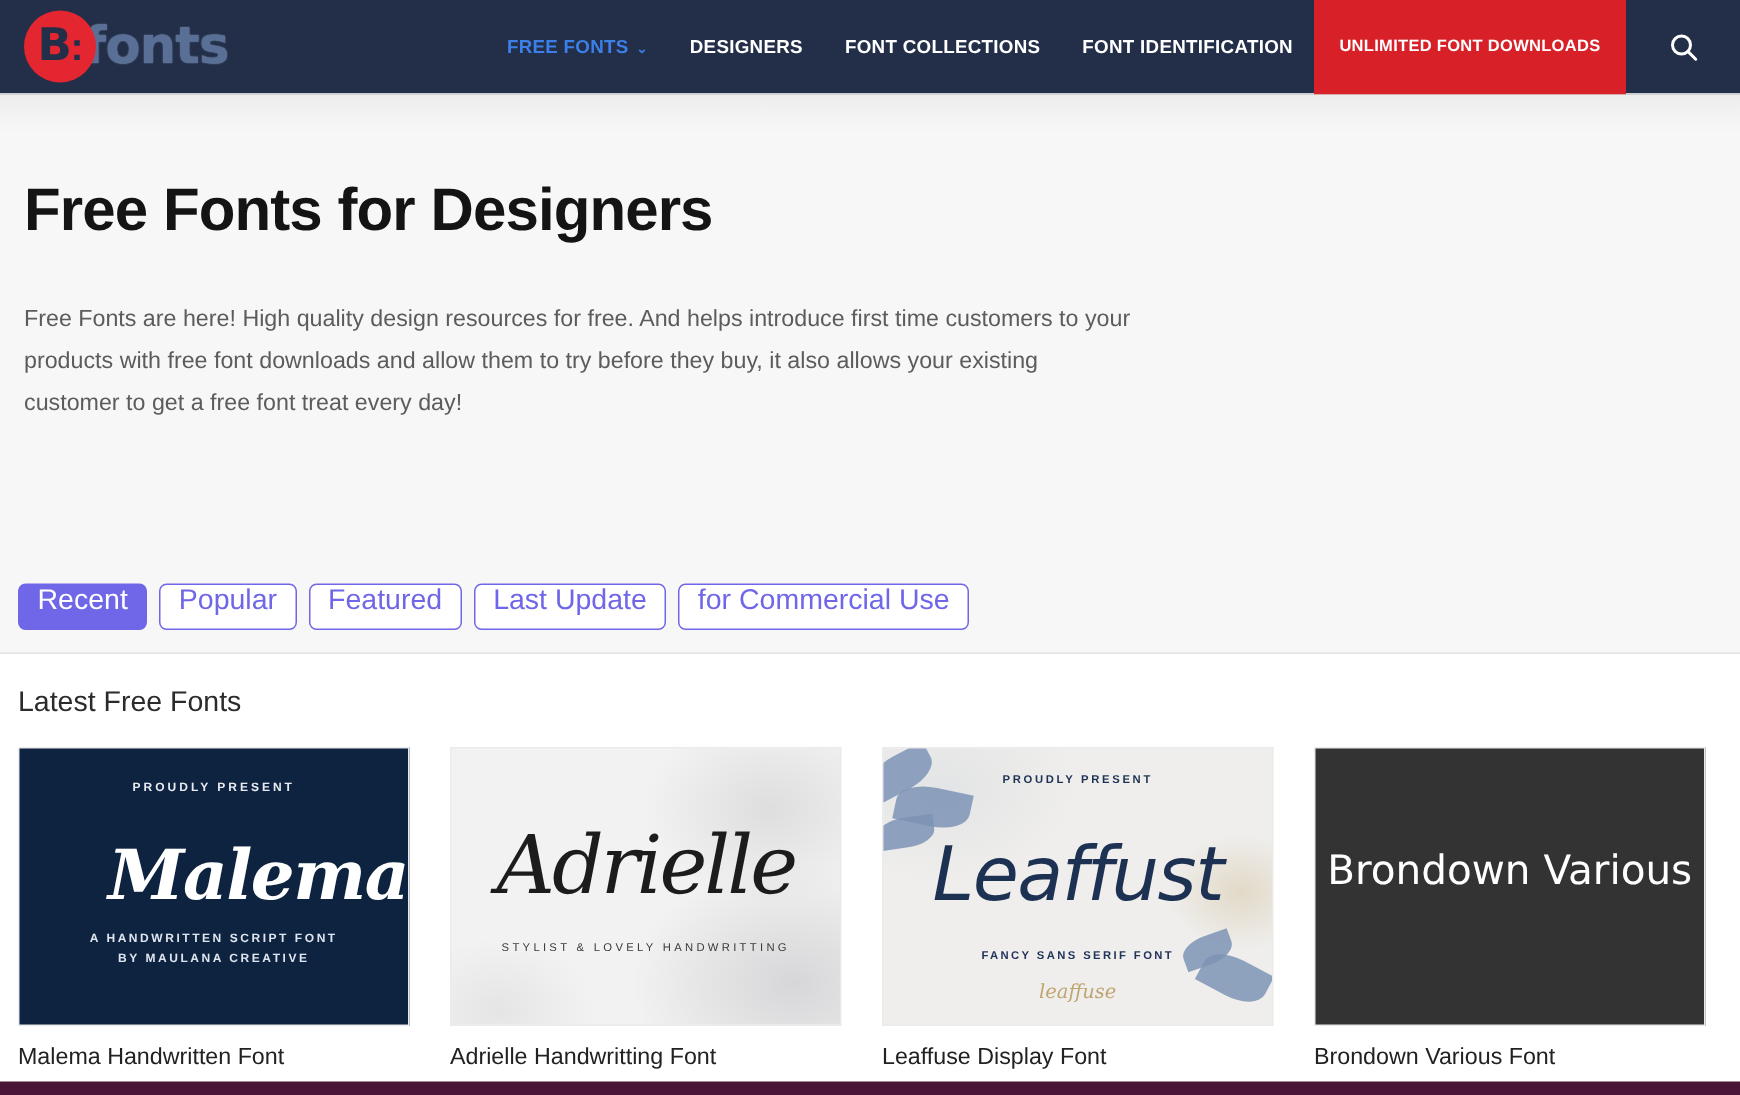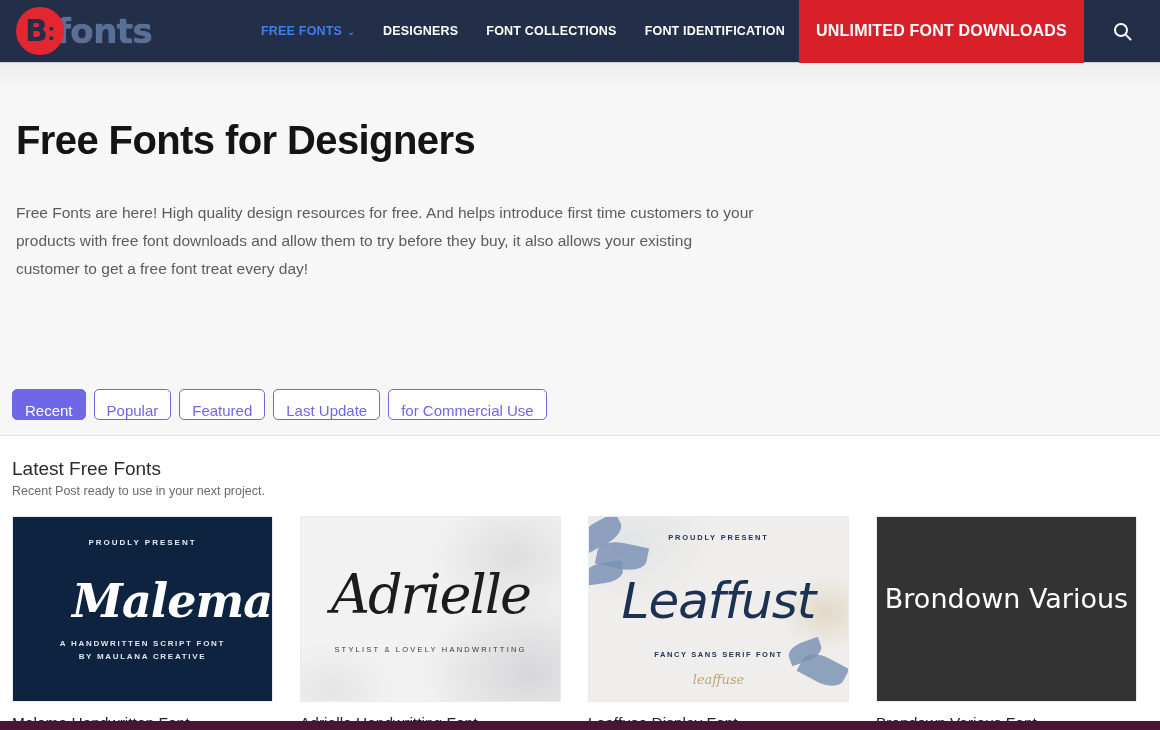--- a/index.html
+++ b/index.html
@@ -77,21 +77,21 @@
     display: inline-block;
     margin-left: 5px;
     font-size: 9px;
     transform: translateY(1px);
   }
   .nav-cta {
     display: flex; align-items: center;
     background: #d82029;
     color: #fff;
     padding: 0 17px;
-    font-size: 16px;
+    font-size: 11px;
     font-weight: bold;
     letter-spacing: 0.2px;
     white-space: nowrap;
     cursor: pointer;
   }
   .nav-search {
     display: flex; align-items: center; justify-content: center;
     width: 76px;
     cursor: pointer;
   }
@@ -126,26 +126,26 @@
     height: 63px;
     padding: 0 12px;
     display: flex;
     align-items: center;
     gap: 8px;
     border-bottom: 1px solid #e2e2e2;
   }
   .chip {
     height: 31px;
     padding: 0 12px;
-    display: inline-flex; align-items: flex-end;
+    display: inline-flex; align-items: flex-start;
     border: 1px solid #6f66e8;
     border-radius: 5px;
     background: #ffffff;
     color: #6f66e8;
-    font-size: 15px;
+    font-size: 19px;
     cursor: pointer;
     white-space: nowrap;
   }
   .chip.active {
     background: #6f66e8;
     border-color: #6f66e8;
     color: #ffffff;
   }
 
   
@@ -358,21 +358,20 @@
     <span>Last Update</span>
   </div>
   <div class="chip">
     <span>for Commercial Use</span>
   </div>
 </div>
 
 <div class="listing">
 
   <h2 class="section-title">Latest Free Fonts</h2>
-  <div class="section-sub">Recent Post ready to use in your next project.</div>
 
   <div class="grid">
 
     <div class="card">
       <div class="thumb t1">
         <div class="kicker">PROUDLY PRESENT</div>
         <div class="word">Malema</div>
         <div class="sub" style="white-space:pre-line">A HANDWRITTEN SCRIPT FONT
 BY MAULANA CREATIVE</div>
       </div>

